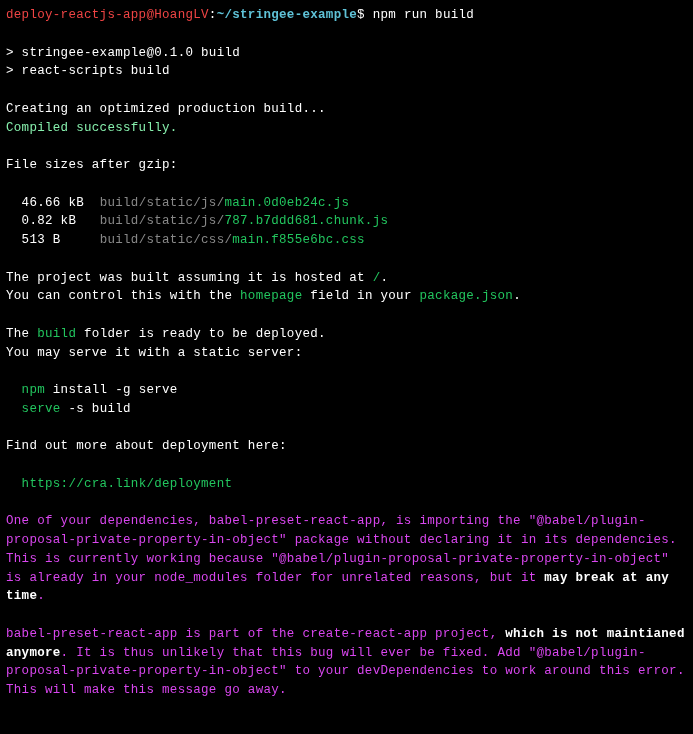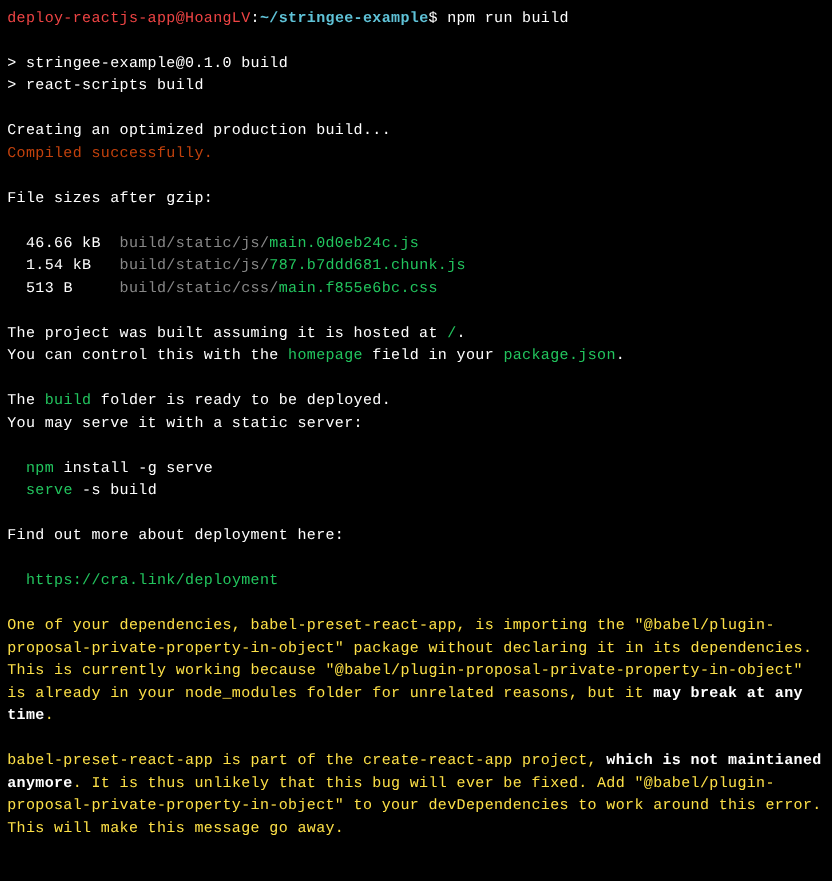--- a/index.html
+++ b/index.html
@@ -10,23 +10,23 @@
     body {
       background-color: #000000;
       font-family: 'Menlo', 'Monaco', 'Consolas', 'Courier New', monospace;
       font-size: 12.5px;
       line-height: 1.5;
       color: #ffffff;
       padding: 6px;
       width: 693px;
       letter-spacing: 0.3px;
     }
-    .green { color: #c2410c; }
+    .green { color: #86efac; }
     .cyan { color: #22c55e; }
-    .yellow { color: #fde047; }
+    .yellow { color: #d946ef; }
     .white-bold { color: #ffffff; font-weight: bold; }
     .gray { color: #888888; }
     .prompt-green { color: #ef4444; }
     .prompt-cyan { color: #5fc2d7; font-weight: bold; }
     pre {
       white-space: pre-wrap;
       word-wrap: break-word;
       font-family: inherit;
     }
   </style>
@@ -37,21 +37,21 @@
 
 <span>&gt; stringee-example@0.1.0 build</span>
 <span>&gt; react-scripts build</span>
 
 <span>Creating an optimized production build...</span>
 <span class="green">Compiled successfully.</span>
 
 <span>File sizes after gzip:</span>
 
 <span>  46.66 kB  </span><span class="gray">build/static/js/</span><span class="cyan">main.0d0eb24c.js</span>
-<span>  1.54 kB   </span><span class="gray">build/static/js/</span><span class="cyan">787.b7ddd681.chunk.js</span>
+<span>  0.82 kB   </span><span class="gray">build/static/js/</span><span class="cyan">787.b7ddd681.chunk.js</span>
 <span>  513 B     </span><span class="gray">build/static/css/</span><span class="cyan">main.f855e6bc.css</span>
 
 <span>The project was built assuming it is hosted at </span><span class="cyan">/</span><span>.</span>
 <span>You can control this with the </span><span class="cyan">homepage</span><span> field in your </span><span class="cyan">package.json</span><span>.</span>
 
 <span>The </span><span class="cyan">build</span><span> folder is ready to be deployed.</span>
 <span>You may serve it with a static server:</span>
 
   <span class="cyan">npm</span><span> install -g serve</span>
   <span class="cyan">serve</span><span> -s build</span>

